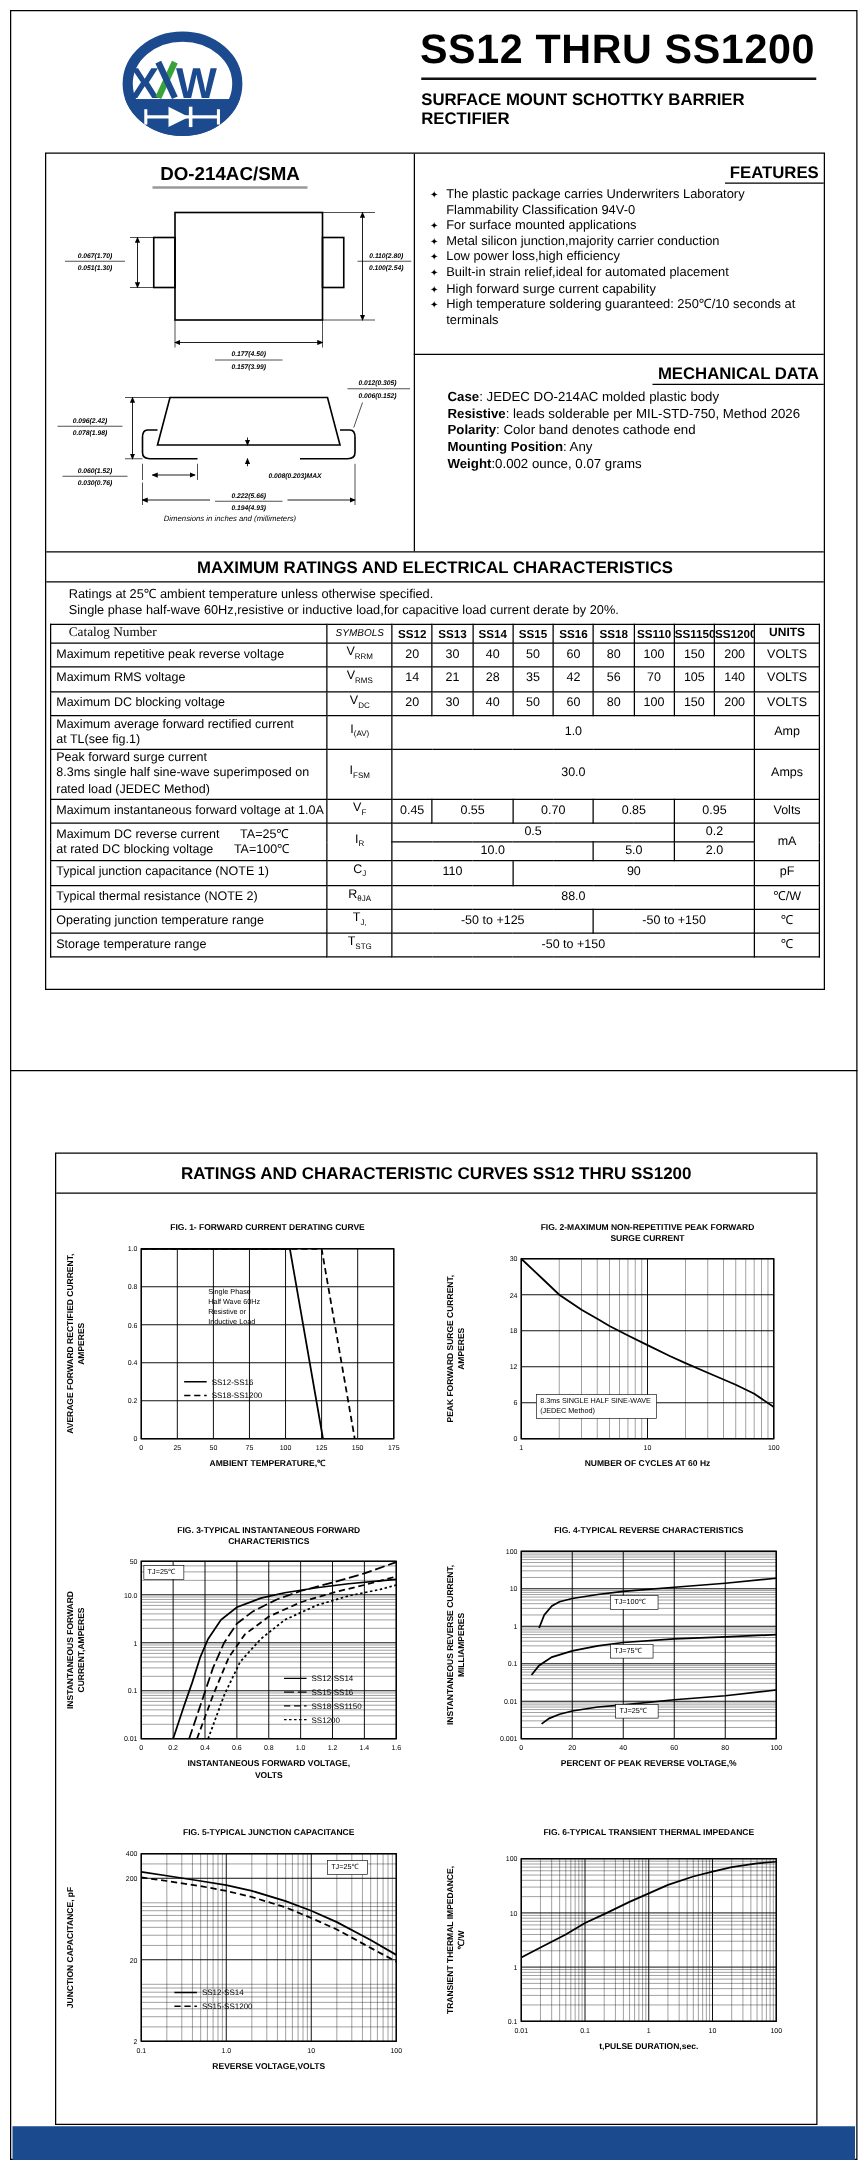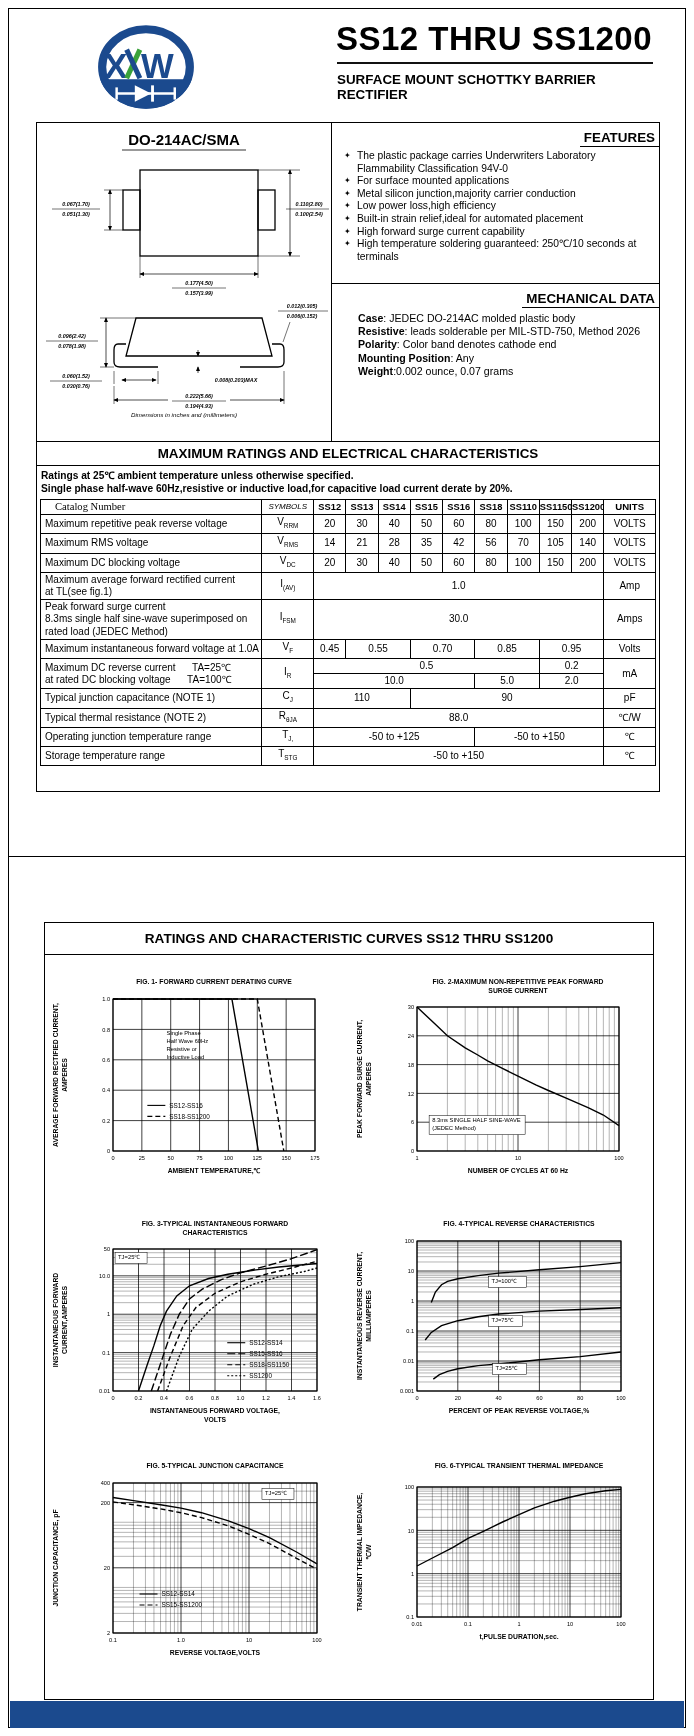--- a/index.html
+++ b/index.html
@@ -38,21 +38,21 @@
   .sec-title span{border-bottom:1.6px solid #000;padding:0 4px 1px 4px;}
   .feat-list{padding:5px 4px 0 12px;font-size:10.3px;line-height:12.6px;}
   .feat{display:flex;}
   .feat .bullet{width:13px;flex:0 0 13px;font-size:8px;line-height:12.6px;}
   .mech-area{position:absolute;left:295px;top:161px;width:327px;height:157px;}
   .mech-list{padding:6px 6px 0 26px;font-size:10.6px;line-height:13.2px;}
   .mech-list b{font-weight:bold;}
 
   .banner{position:absolute;left:0;top:318px;width:622px;height:24px;border-bottom:1.3px solid #000;
           text-align:center;font-weight:bold;font-size:13.4px;line-height:25px;}
-  .conds{position:absolute;left:4px;top:346px;width:614px;font-size:10.2px;line-height:13px;font-weight:bold;}
+  .conds{position:absolute;left:18px;top:346px;width:614px;font-size:10.2px;line-height:13px;}
 
   table.rt{position:absolute;left:3px;top:376px;width:616px;border-collapse:collapse;table-layout:fixed;}
   table.rt td,table.rt th{border:1px solid #000;padding:1px 2px;font-size:10px;line-height:12.2px;
           text-align:center;vertical-align:middle;overflow:hidden;}
   table.rt .rl{text-align:left;padding-left:4px;white-space:pre-wrap;}
   table.rt th.cat{font-weight:normal;font-size:10.6px;text-align:left;padding-left:14px;font-family:Liberation Serif, serif;}
   table.rt th.symh{font-style:italic;font-weight:normal;font-size:8px;}
   table.rt th.colh{font-weight:bold;font-size:9.3px;padding:1px 0;}
   table.rt th.unih{font-weight:bold;font-size:9.6px;}
   table.rt .sym sub{font-size:6.4px;}

